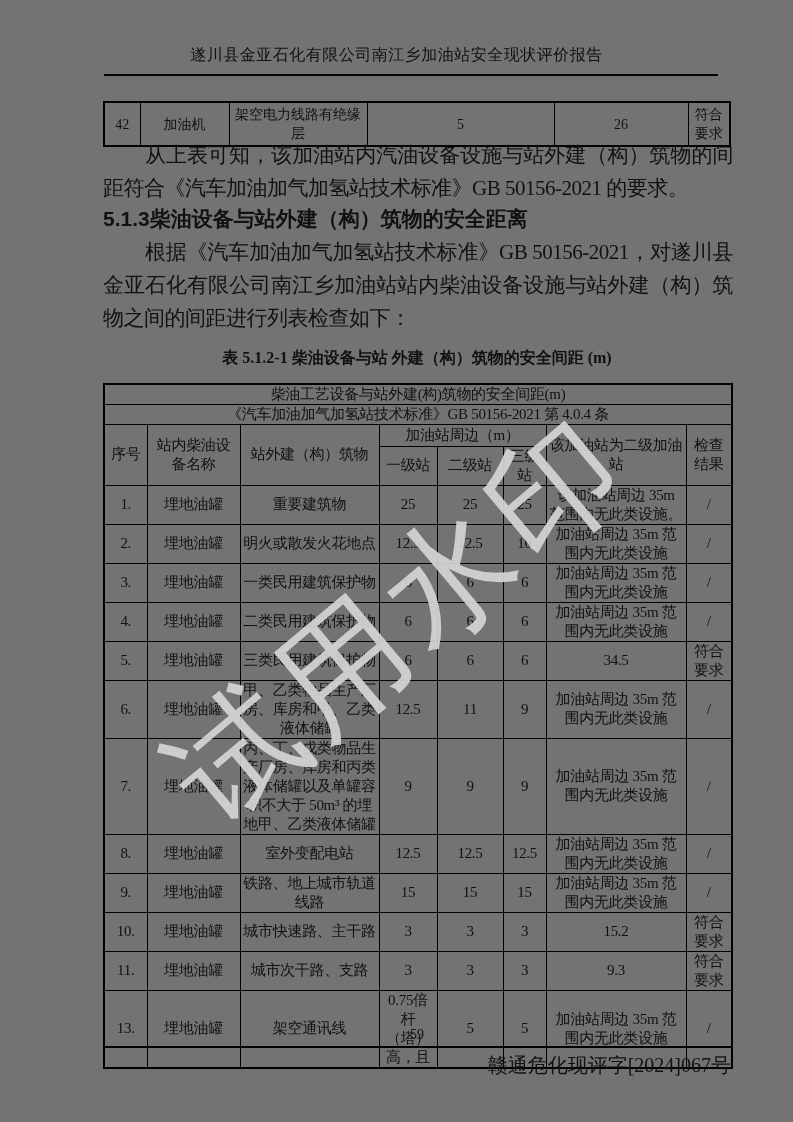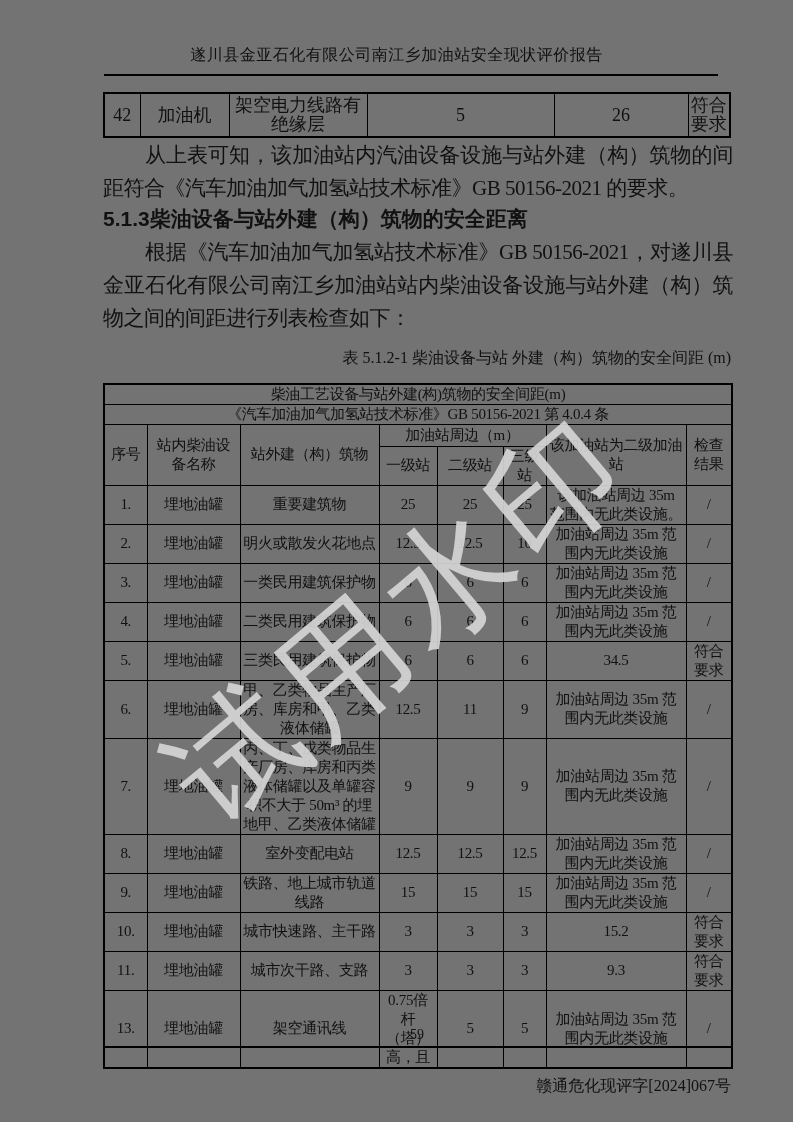--- a/index.html
+++ b/index.html
@@ -22,23 +22,23 @@
     position: absolute; top: 45px; left: 0; width: 793px;
     text-align: center; font-size: 16px; letter-spacing: 0.5px;
   }
   .header-rule {
     position: absolute; top: 74px; left: 104px; width: 614px;
     border-top: 2px solid #000;
   }
 
   
   .carryover {
-    position: absolute; top: 92px; left: 103px;
+    position: absolute; top: 101px; left: 103px;
     border-collapse: collapse; table-layout: fixed; width: 626px;
-    font-size: 18px;
+    font-size: 14px;
   }
   .carryover td {
     border: 1px solid #000; text-align: center; vertical-align: middle;
     height: 44px; line-height: 19px; padding: 0 2px;
     overflow: hidden;
   }
   .carryover { border: 2px solid #000; }
 
   
   .para {
@@ -47,21 +47,21 @@
     letter-spacing: -0.5px;
   }
   .para-indent { text-indent: 2em; }
   .section-heading {
     position: absolute; top: 205px; left: 103px; width: 630px;
     font-size: 21px; font-weight: bold; letter-spacing: 0;
     font-family: "Liberation Sans", "DejaVu Sans", sans-serif;
   }
   .table-caption {
     position: absolute; top: 348px; left: 103px; width: 628px;
-    text-align: right; font-size: 16px;
+    text-align: center; font-size: 16px; font-weight: bold;
   }
 
   
   .main-table {
     position: absolute; top: 383px; left: 103px;
     border-collapse: collapse; table-layout: fixed; width: 628px;
     font-size: 15px;
     border: 2px solid #000;
   }
   .main-table td, .main-table th {
@@ -82,21 +82,21 @@
     text-align: center; font-size: 14px;
   }
   .footer-rule {
     position: absolute; top: 1046px; left: 103px; width: 630px;
     border-top: 2px solid #000;
   }
   .footer-left {
     position: absolute; top: 1052px; left: 107px; font-size: 16px;
   }
   .footer-right {
-    position: absolute; top: 1052px; right: 62px; font-size: 16px; margin-top: 24px;
+    position: absolute; top: 1052px; right: 62px; font-size: 20px;
   }
 
   
   .watermark {
     position: absolute; left: 100px; top: 440px; width: 600px; height: 360px;
     display: flex; align-items: center; justify-content: center;
     transform: rotate(-40deg);
     font-size: 128px; letter-spacing: 10px;
     color: rgba(213, 213, 213, 0.92);
     z-index: 6;

